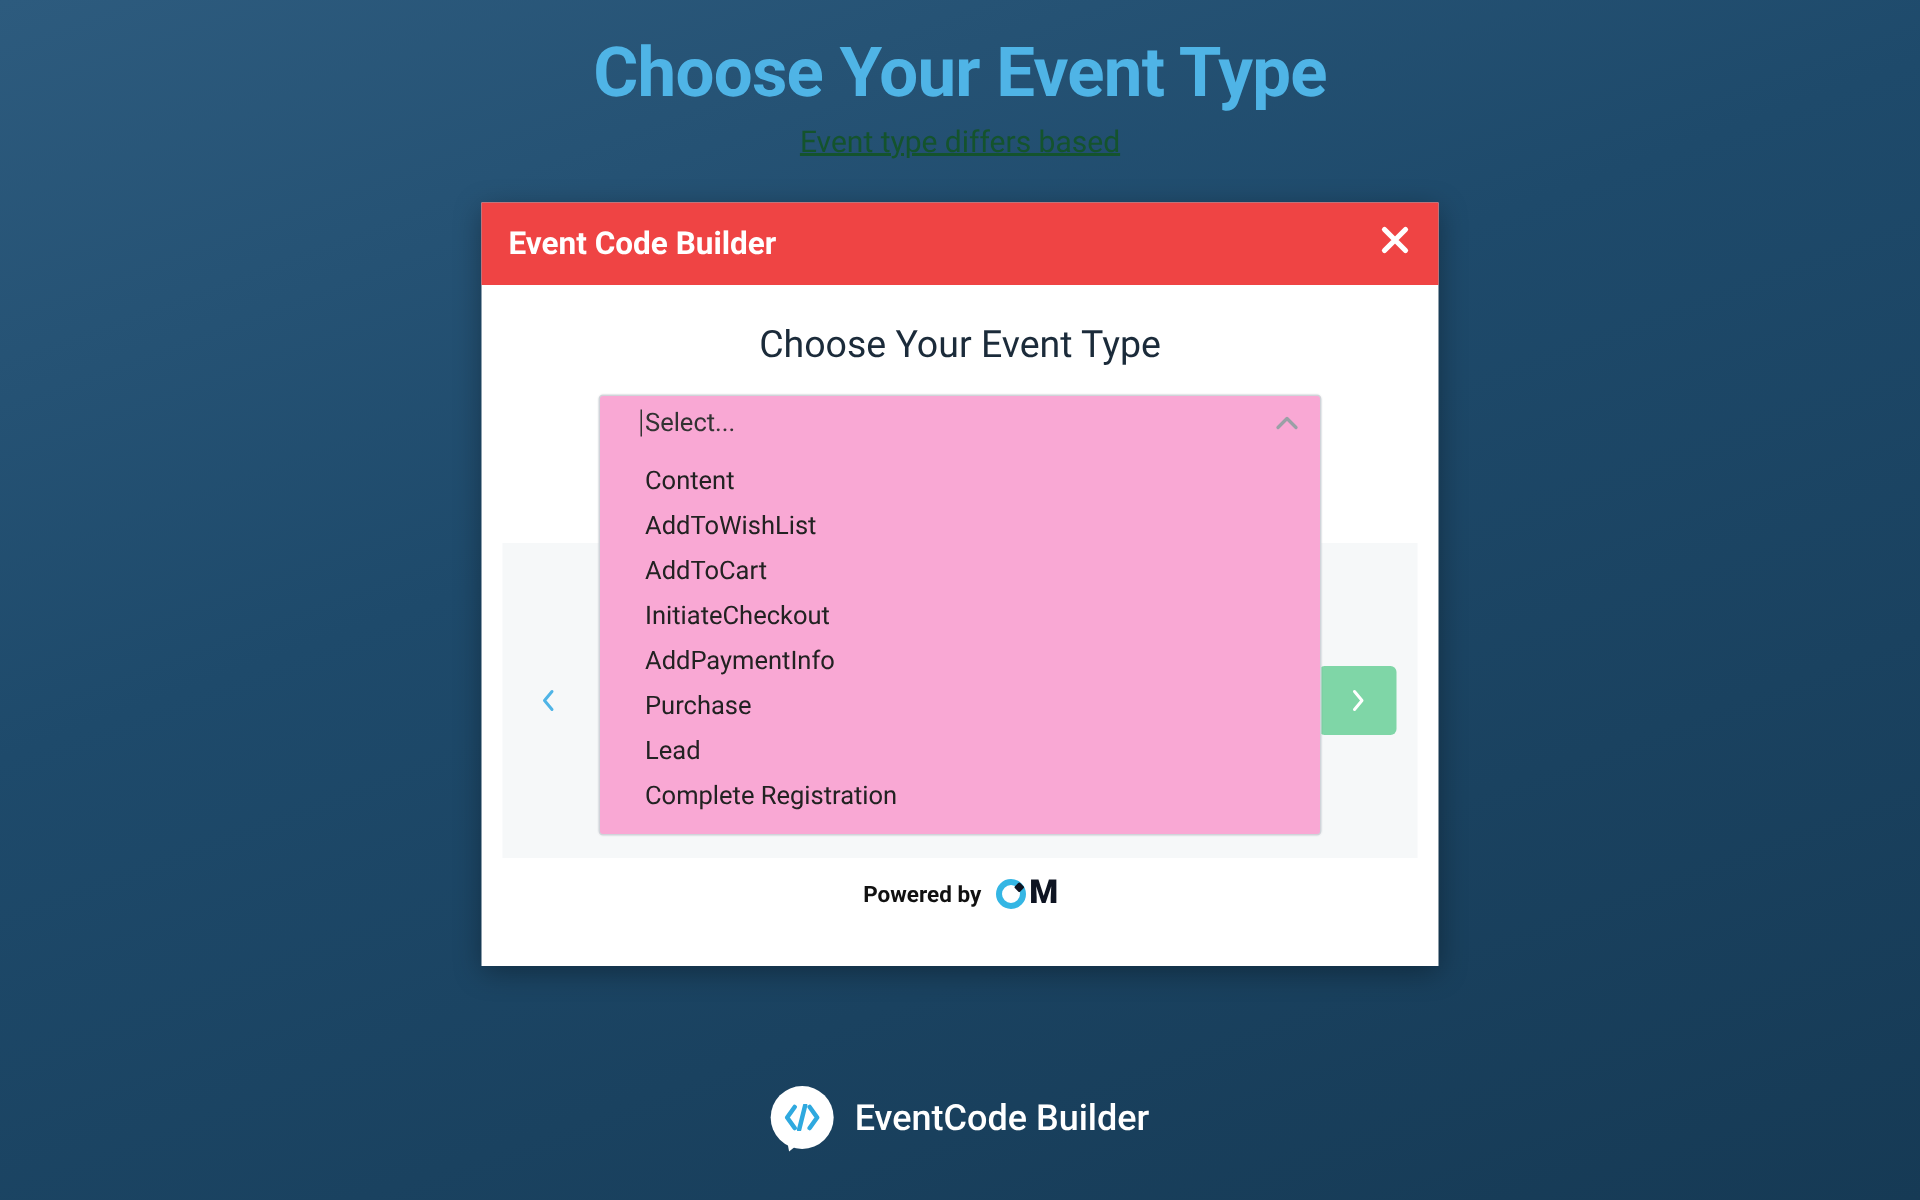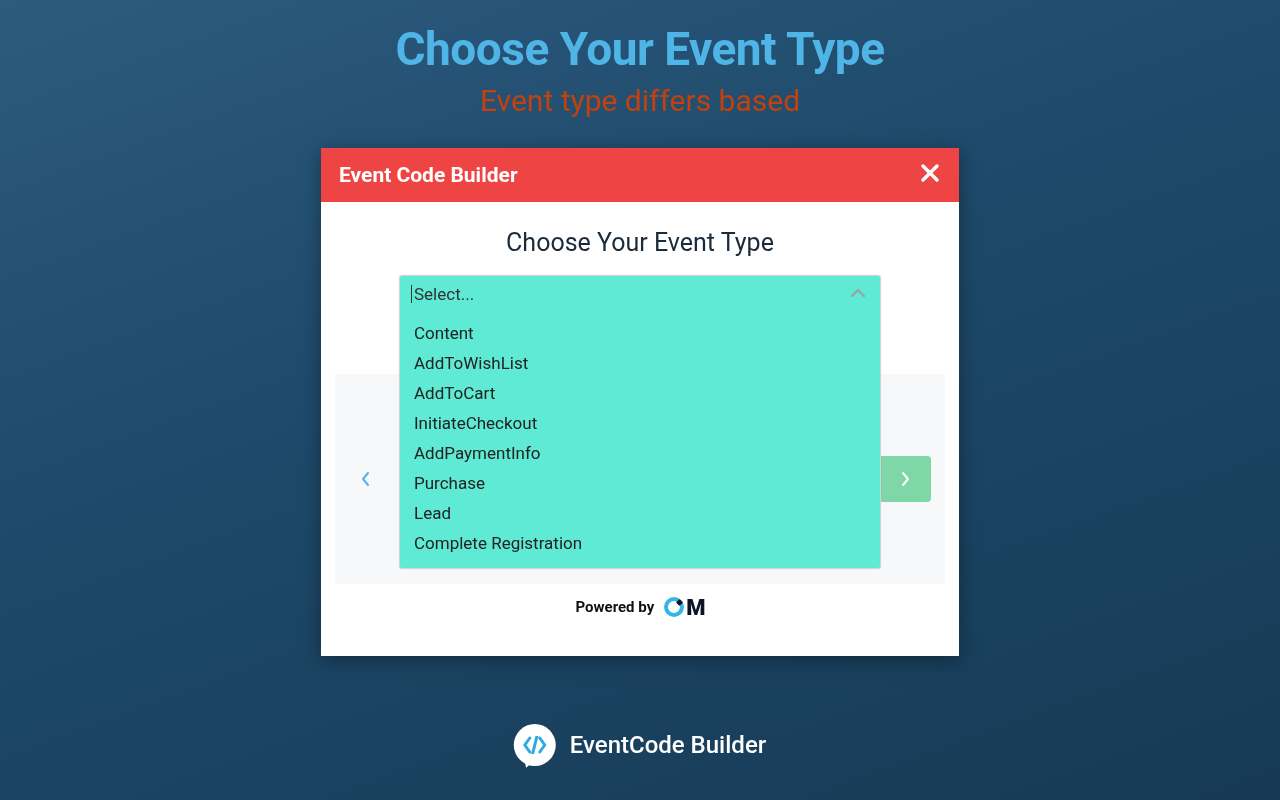--- a/index.html
+++ b/index.html
@@ -13,25 +13,26 @@
     text-align: center;
     padding-top: 22px;
   }
   .hero-title {
     color: #4fb4e6;
     font-size: 46px;
     font-weight: 700;
     letter-spacing: -0.5px;
   }
   .hero-sub {
-    color: #c2410c;
-    font-size: 30px;
+    color: #14532d;
+    font-size: 20px;
     font-weight: 400;
     line-height: 1.25;
     margin-top: 6px;
+    text-decoration: underline;
   }
   .modal {
     width: 638px;
     margin: 28px auto 0 auto;
     background: #ffffff;
     box-shadow: 0 4px 18px rgba(0,0,0,0.35);
     position: relative;
   }
   .modal-header {
     background: #ef4444;
@@ -64,22 +65,23 @@
     margin-bottom: 18px;
   }
   .select-wrap {
     position: relative;
     width: 482px;
     margin: 0 auto;
   }
   .select-box {
     border: 1px solid #d0d4d9;
     border-radius: 3px;
-    background: #5eead4;
+    background: #f9a8d4;
     box-shadow: 0 0 0 1px rgba(0,0,0,0.02);
+    padding-left: 16px;
   }
   .select-head {
     display: flex;
     align-items: center;
     justify-content: space-between;
     padding: 8px 14px;
     cursor: pointer;
   }
   .select-placeholder {
     color: #333;

